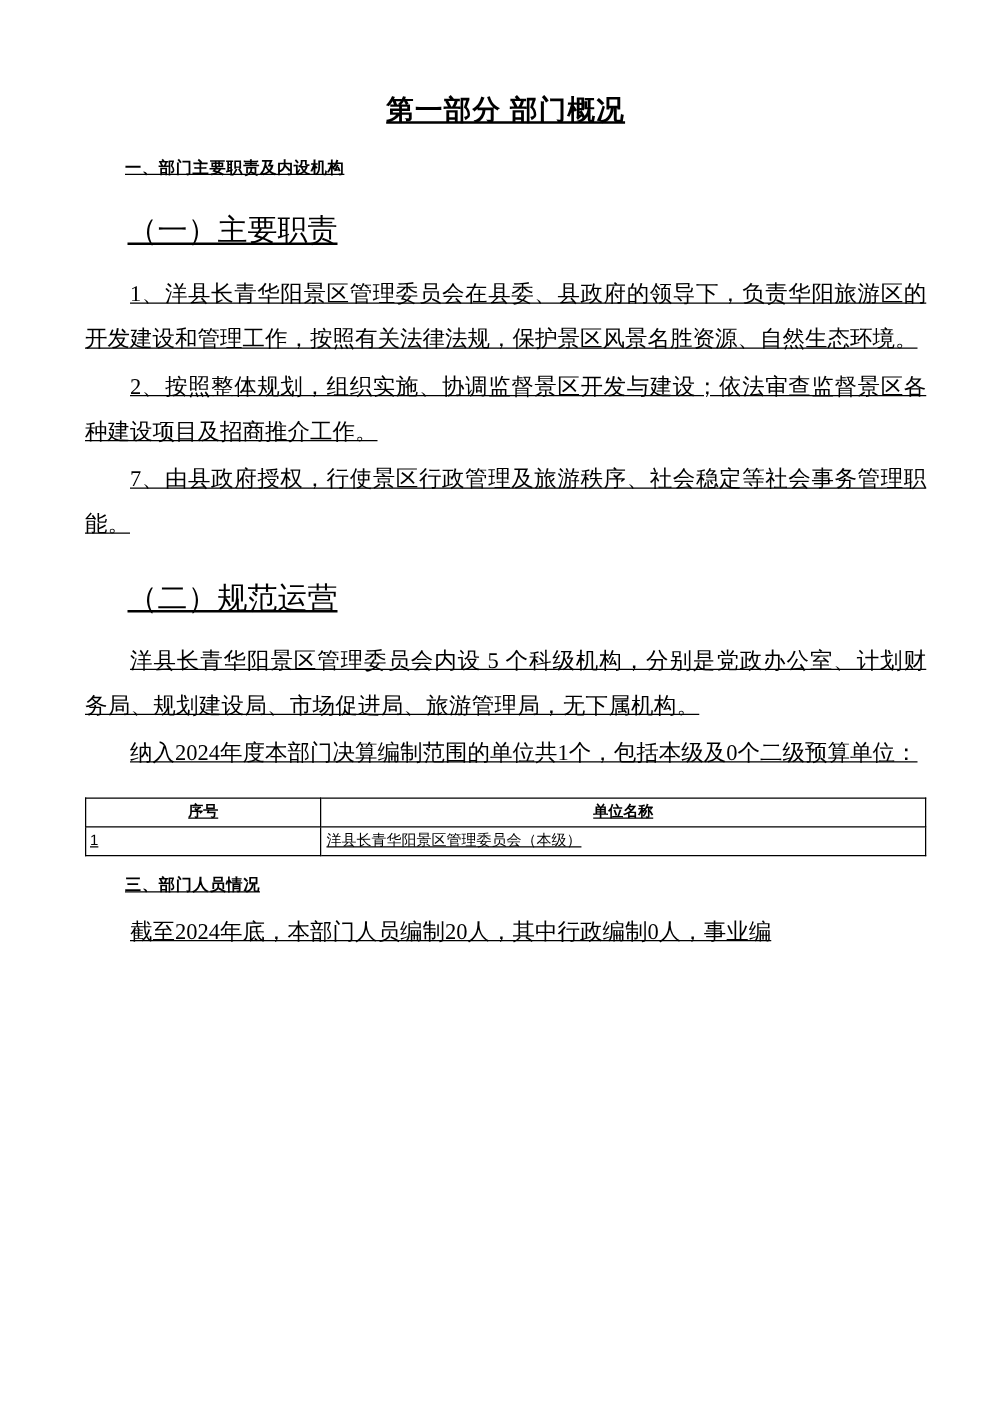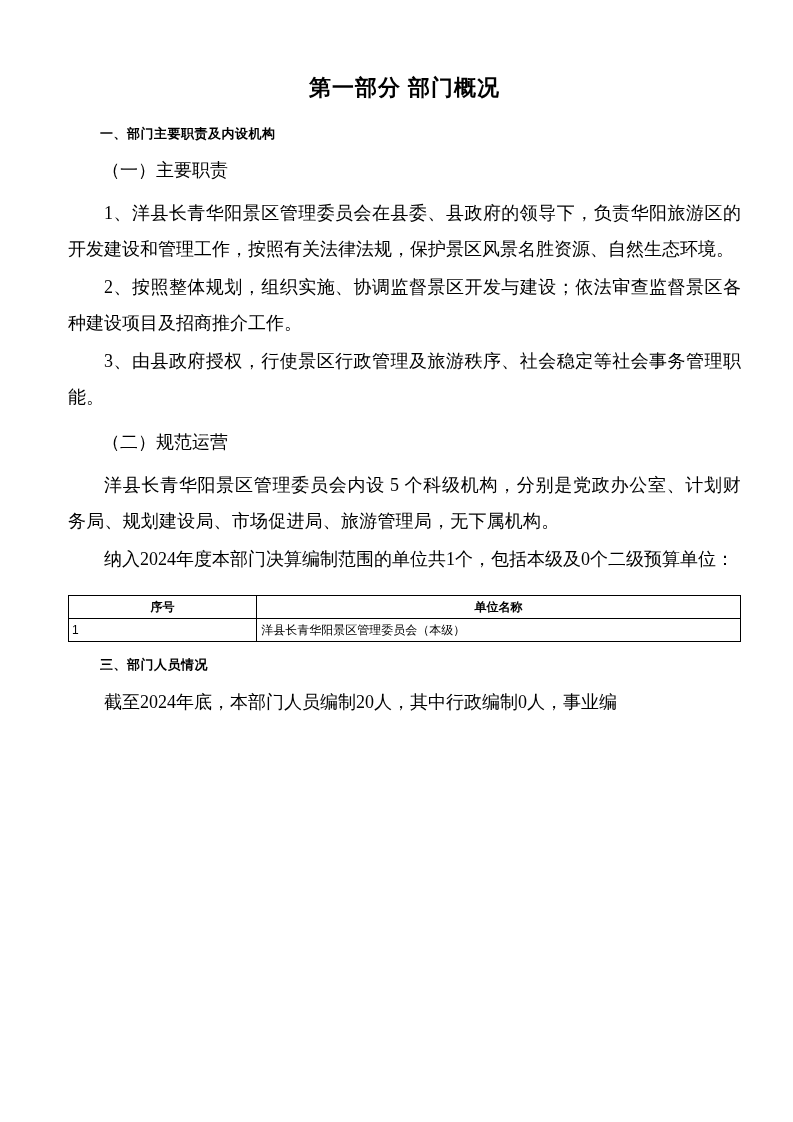--- a/index.html
+++ b/index.html
@@ -14,40 +14,41 @@
     color: #000000;
     position: relative;
     overflow: hidden;
   }
   .page {
     width: 793px;
     height: 1122px;
     box-sizing: border-box;
     padding: 55px 52px 40px 68px;
     position: relative;
+    text-decoration: underline;
   }
   .doc-title {
     text-align: center;
     font-size: 22px;
     font-weight: bold;
     letter-spacing: 1px;
     margin: 18px 0 22px 0;
     font-family: "Liberation Sans", "DejaVu Sans", sans-serif;
   }
   .h2 {
     font-size: 13px;
     font-weight: bold;
     margin: 14px 0 10px 0;
     text-indent: 32px;
     font-family: "Liberation Sans", "DejaVu Sans", sans-serif;
     letter-spacing: 0.5px;
   }
   .h3 {
-    font-size: 18px;
-    margin: 10px 0 8px 0;
+    font-size: 24px;
+    margin: 20px 0 8px 0;
     text-indent: 34px;
     line-height: 1.9;
   }
   p.body-text {
     font-size: 18px;
     line-height: 2.0;
     margin: 0 0 2px 0;
     text-indent: 36px;
     text-align: justify;
     text-justify: inter-ideograph;
@@ -94,21 +95,21 @@
 <div class="page">
 
   <div class="doc-title">第一部分 部门概况</div>
 
   <div class="h2">一、部门主要职责及内设机构</div>
 
   <div class="h3">（一）主要职责</div>
 
   <p class="body-text">1、洋县长青华阳景区管理委员会在县委、县政府的领导下，负责华阳旅游区的开发建设和管理工作，按照有关法律法规，保护景区风景名胜资源、自然生态环境。</p>
   <p class="body-text">2、按照整体规划，组织实施、协调监督景区开发与建设；依法审查监督景区各种建设项目及招商推介工作。</p>
-  <p class="body-text">3、由县政府授权，行使景区行政管理及旅游秩序、社会稳定等社会事务管理职能。</p>
+  <p class="body-text">7、由县政府授权，行使景区行政管理及旅游秩序、社会稳定等社会事务管理职能。</p>
 
   <div class="h3">（二）规范运营</div>
 
   <p class="body-text spread">洋县长青华阳景区管理委员会内设 5 个科级机构，分别是党政办公室、计划财务局、规划建设局、市场促进局、旅游管理局，无下属机构。</p>
 
 
   <p class="body-text">纳入2024年度本部门决算编制范围的单位共1个，包括本级及0个二级预算单位：</p>
 
   <div class="tbl-wrap">
     <table class="unit-table">

